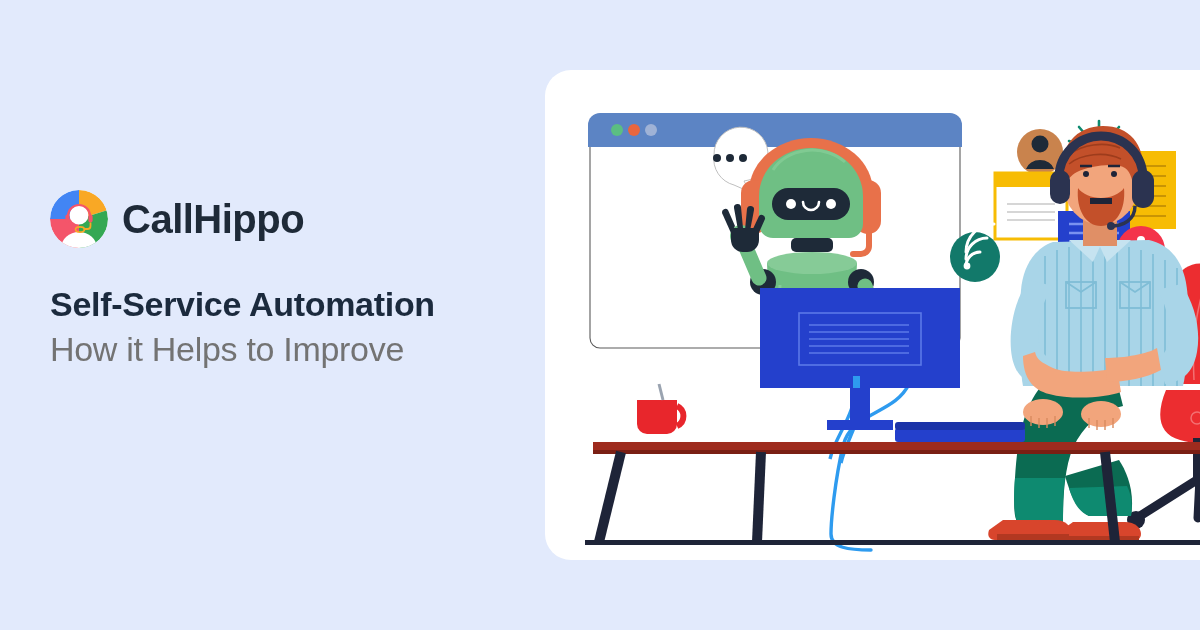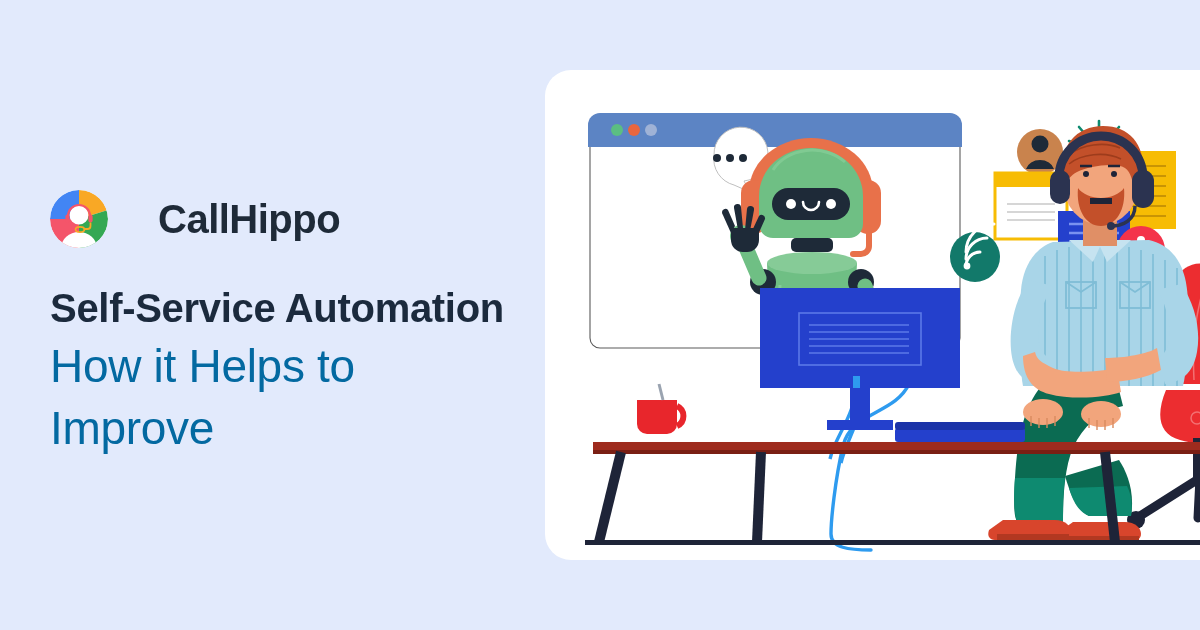--- a/index.html
+++ b/index.html
@@ -17,29 +17,28 @@
   .brand{
     display:flex; align-items:center; gap:14px; margin-bottom:34px;
   }
   .brand-mark{
     width:58px; height:58px; border-radius:50%; position:relative;
     overflow:hidden; flex:0 0 58px;
   }
   .brand-name{
     font-size:40px; font-weight:bold; color:#1E2A38; letter-spacing:-0.5px;
     line-height:1;
-    margin-left:36px;
   }
   .headline{ }
   .headline-strong{
-    font-size:40px; font-weight:bold; color:#1B2A3D; line-height:1.32;
+    font-size:34px; font-weight:bold; color:#1B2A3D; line-height:1.32;
     letter-spacing:-0.3px;
   }
   .headline-light{
-    font-size:46px; font-weight:normal; color:#0369a1; line-height:1.35;
+    font-size:34px; font-weight:normal; color:#737373; line-height:1.35;
     letter-spacing:-0.3px;
   }
 
   
   .illus-card{
     position:absolute; left:545px; top:70px; width:680px; height:490px;
     background:#FFFFFF; border-radius:26px; overflow:hidden;
   }
   .illus-svg{ position:absolute; left:0; top:0; width:680px; height:490px; }
 </style>

